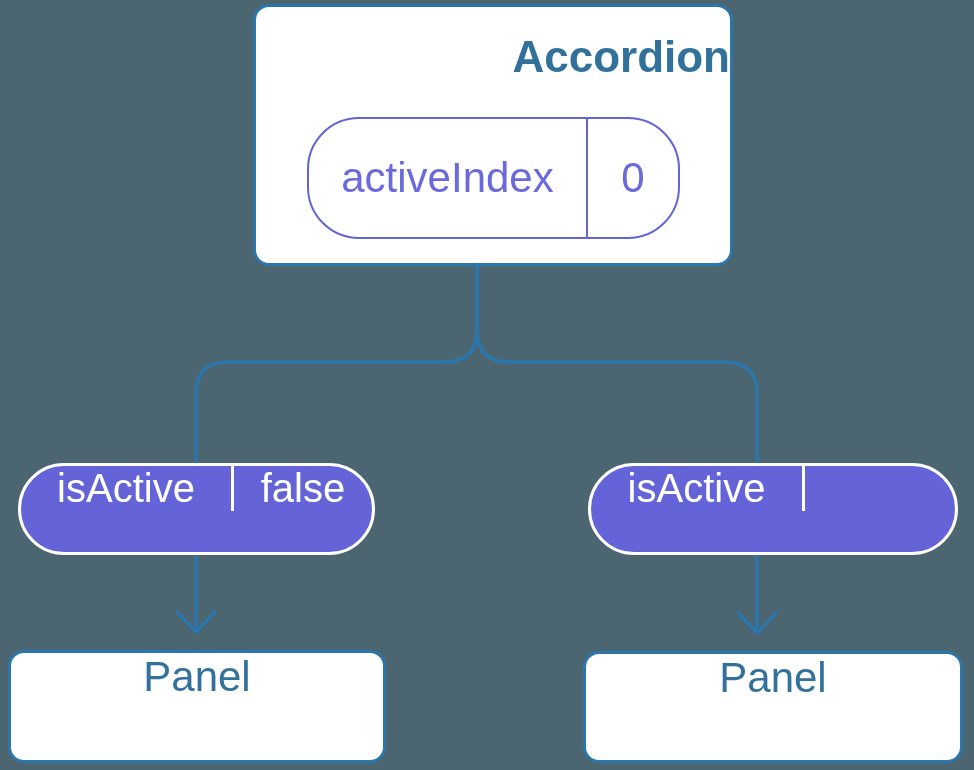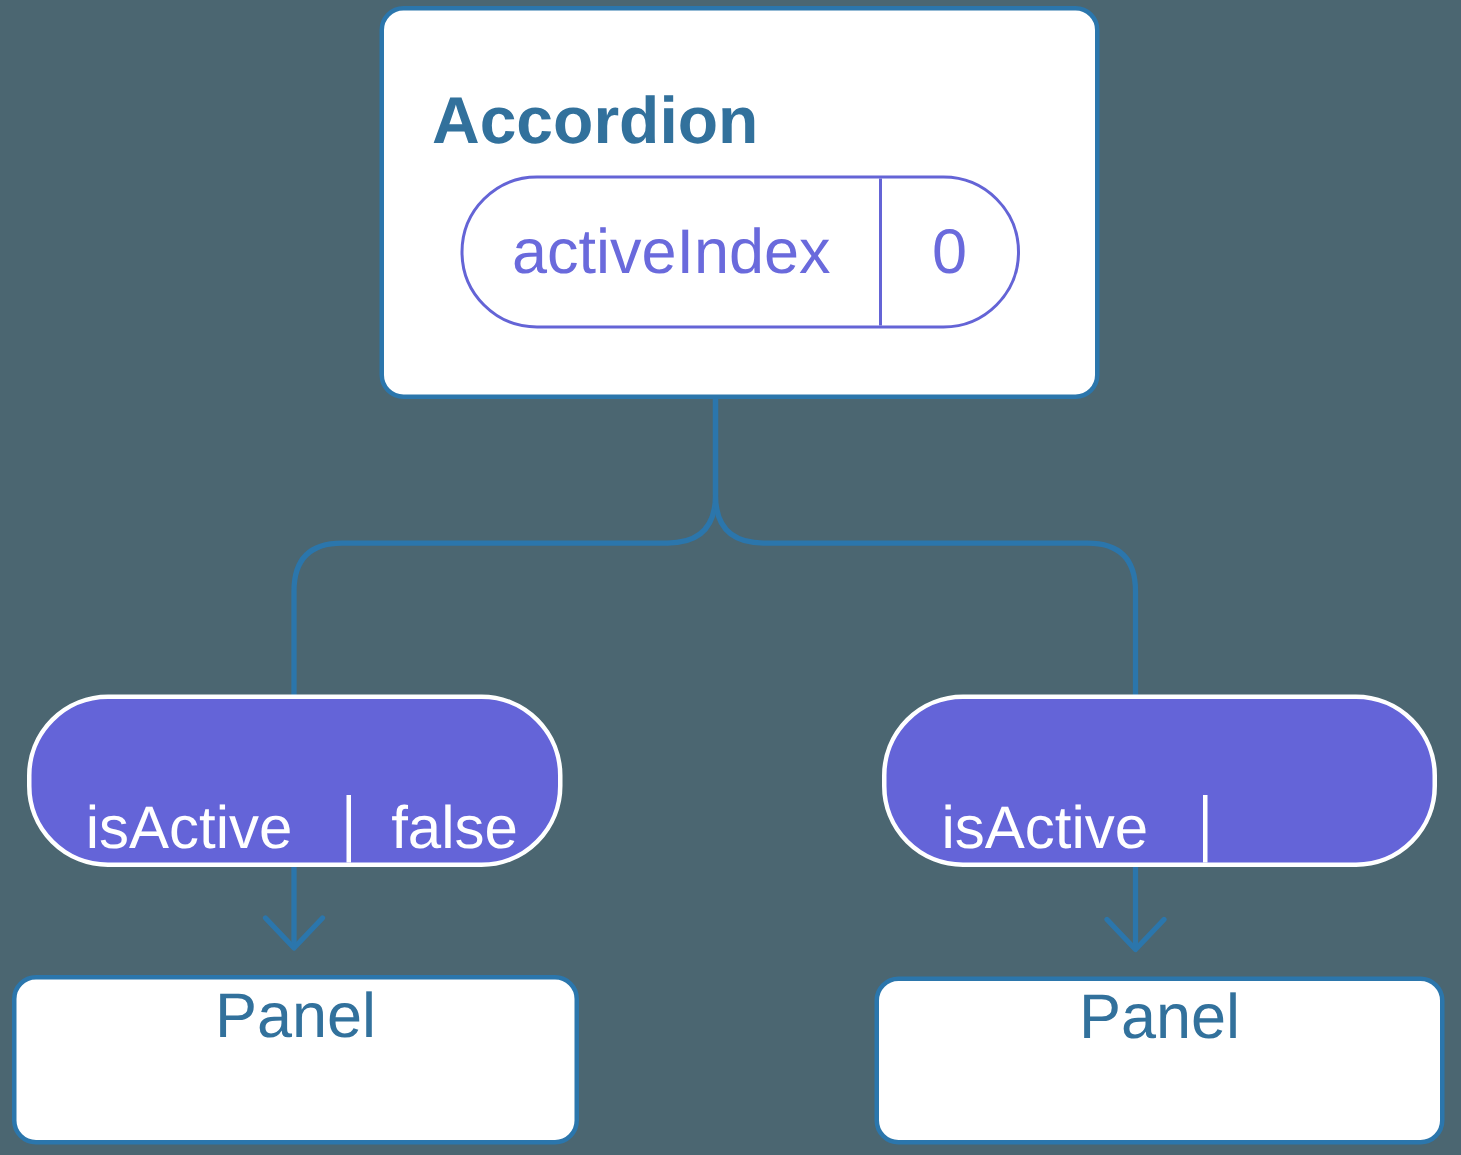--- a/index.html
+++ b/index.html
@@ -40,34 +40,34 @@
     width: 480px;
     height: 262px;
     background: var(--c-box-fill, #FFFFFF);
     border: 3px solid var(--c-connector, #2B76AC);
     border-radius: 16px;
   }
   .root-title {
     position: absolute;
     left: 0;
     right: 0;
-    top: 52px;
-    text-align: left;
+    top: 28px;
+    text-align: right;
     font-size: 44px;
     line-height: 1;
     font-weight: 600;
     color: var(--c-component-text, #32719C);
     padding-left: 32px;
   }
   
   .state-pill {
     left: 307px;
     top: 117px;
     width: 373px;
-    height: 102px;
+    height: 122px;
     background: var(--c-box-fill, #FFFFFF);
     border: 2.5px solid var(--c-prop-outline, #6464D6);
     border-radius: 52px;
     display: flex;
     align-items: stretch;
     color: var(--c-prop-text-dark, #6A6ADC);
     font-size: 42px;
     font-weight: 500;
   }
   .state-pill .cell-name {
@@ -78,26 +78,26 @@
     border-right: 2.5px solid var(--c-prop-outline, #6464D6);
   }
   .state-pill .cell-value {
     flex: 1;
     display: flex;
     align-items: center;
     justify-content: center;
   }
   
   .prop-pill {
-    height: 115px;
+    height: 92px;
     background: var(--c-prop-fill, #6464D8);
     border: 3px solid #FFFFFF;
     border-radius: 54px;
     display: flex;
-    align-items: flex-end;
+    align-items: flex-start;
     color: var(--c-prop-text-light, #FFFFFF);
     font-size: 40px;
     font-weight: 500;
   }
   .prop-pill .cell-name {
     display: flex;
     align-items: center;
     justify-content: center;
     border-right: 3px solid #FFFFFF;
   }

